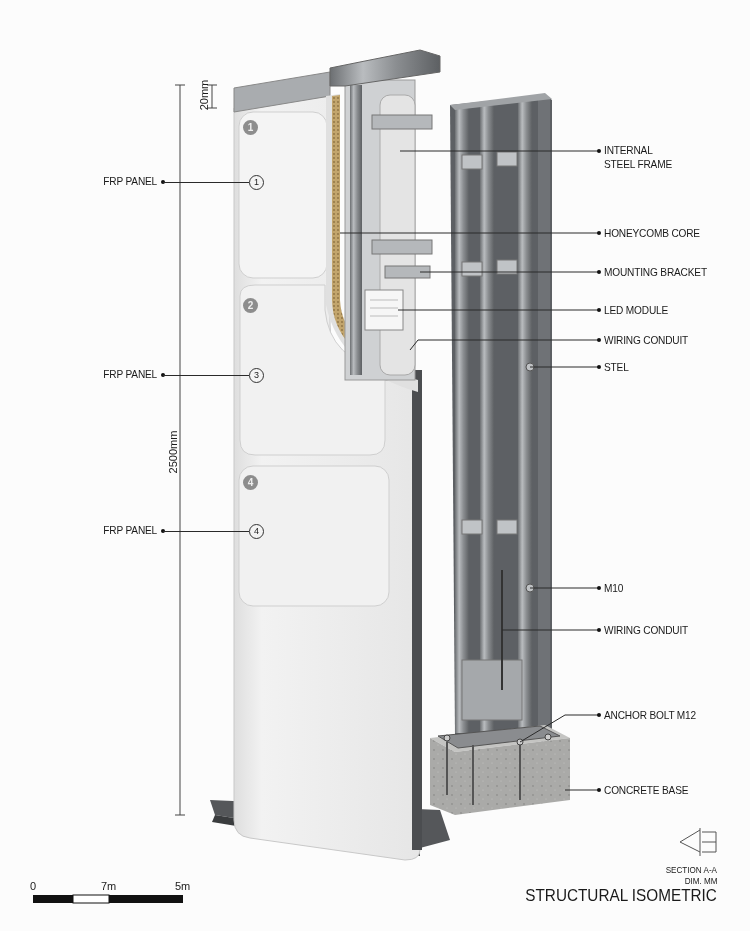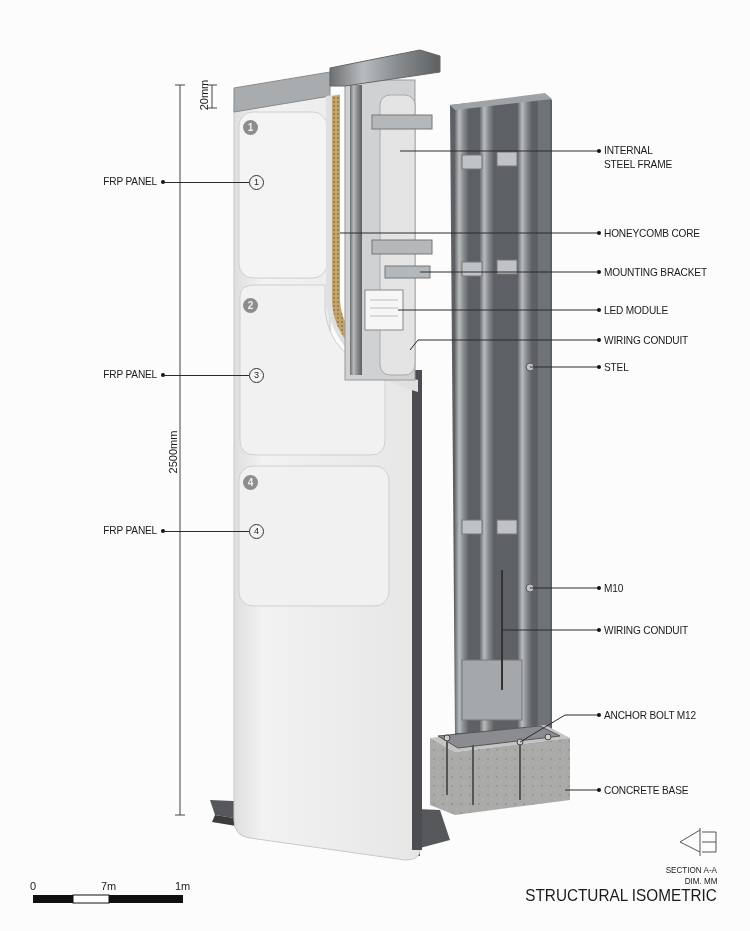--- a/index.html
+++ b/index.html
@@ -203,20 +203,20 @@
 
 <div class="dot" style="left:597px;top:713px;"></div>
 <div class="lbl" style="left:604px;top:709px;">ANCHOR BOLT M12</div>
 
 <div class="dot" style="left:597px;top:788px;"></div>
 <div class="lbl" style="left:604px;top:784px;">CONCRETE BASE</div>
 
 <div>
   <div class="scale-t" style="left:30px;top:880px;">0</div>
   <div class="scale-t" style="left:101px;top:880px;">7m</div>
-  <div class="scale-t" style="left:175px;top:880px;">1m</div>
+  <div class="scale-t" style="left:175px;top:880px;">5m</div>
 </div>
 
 <div>
   <div class="title-sub" style="right:33px;top:865px;">SECTION A-A</div>
   <div class="title-sub" style="right:33px;top:876px;">DIM. MM</div>
   <div class="title-main" style="right:33px;top:886px;">STRUCTURAL ISOMETRIC</div>
 </div>
 
 </body></html>

